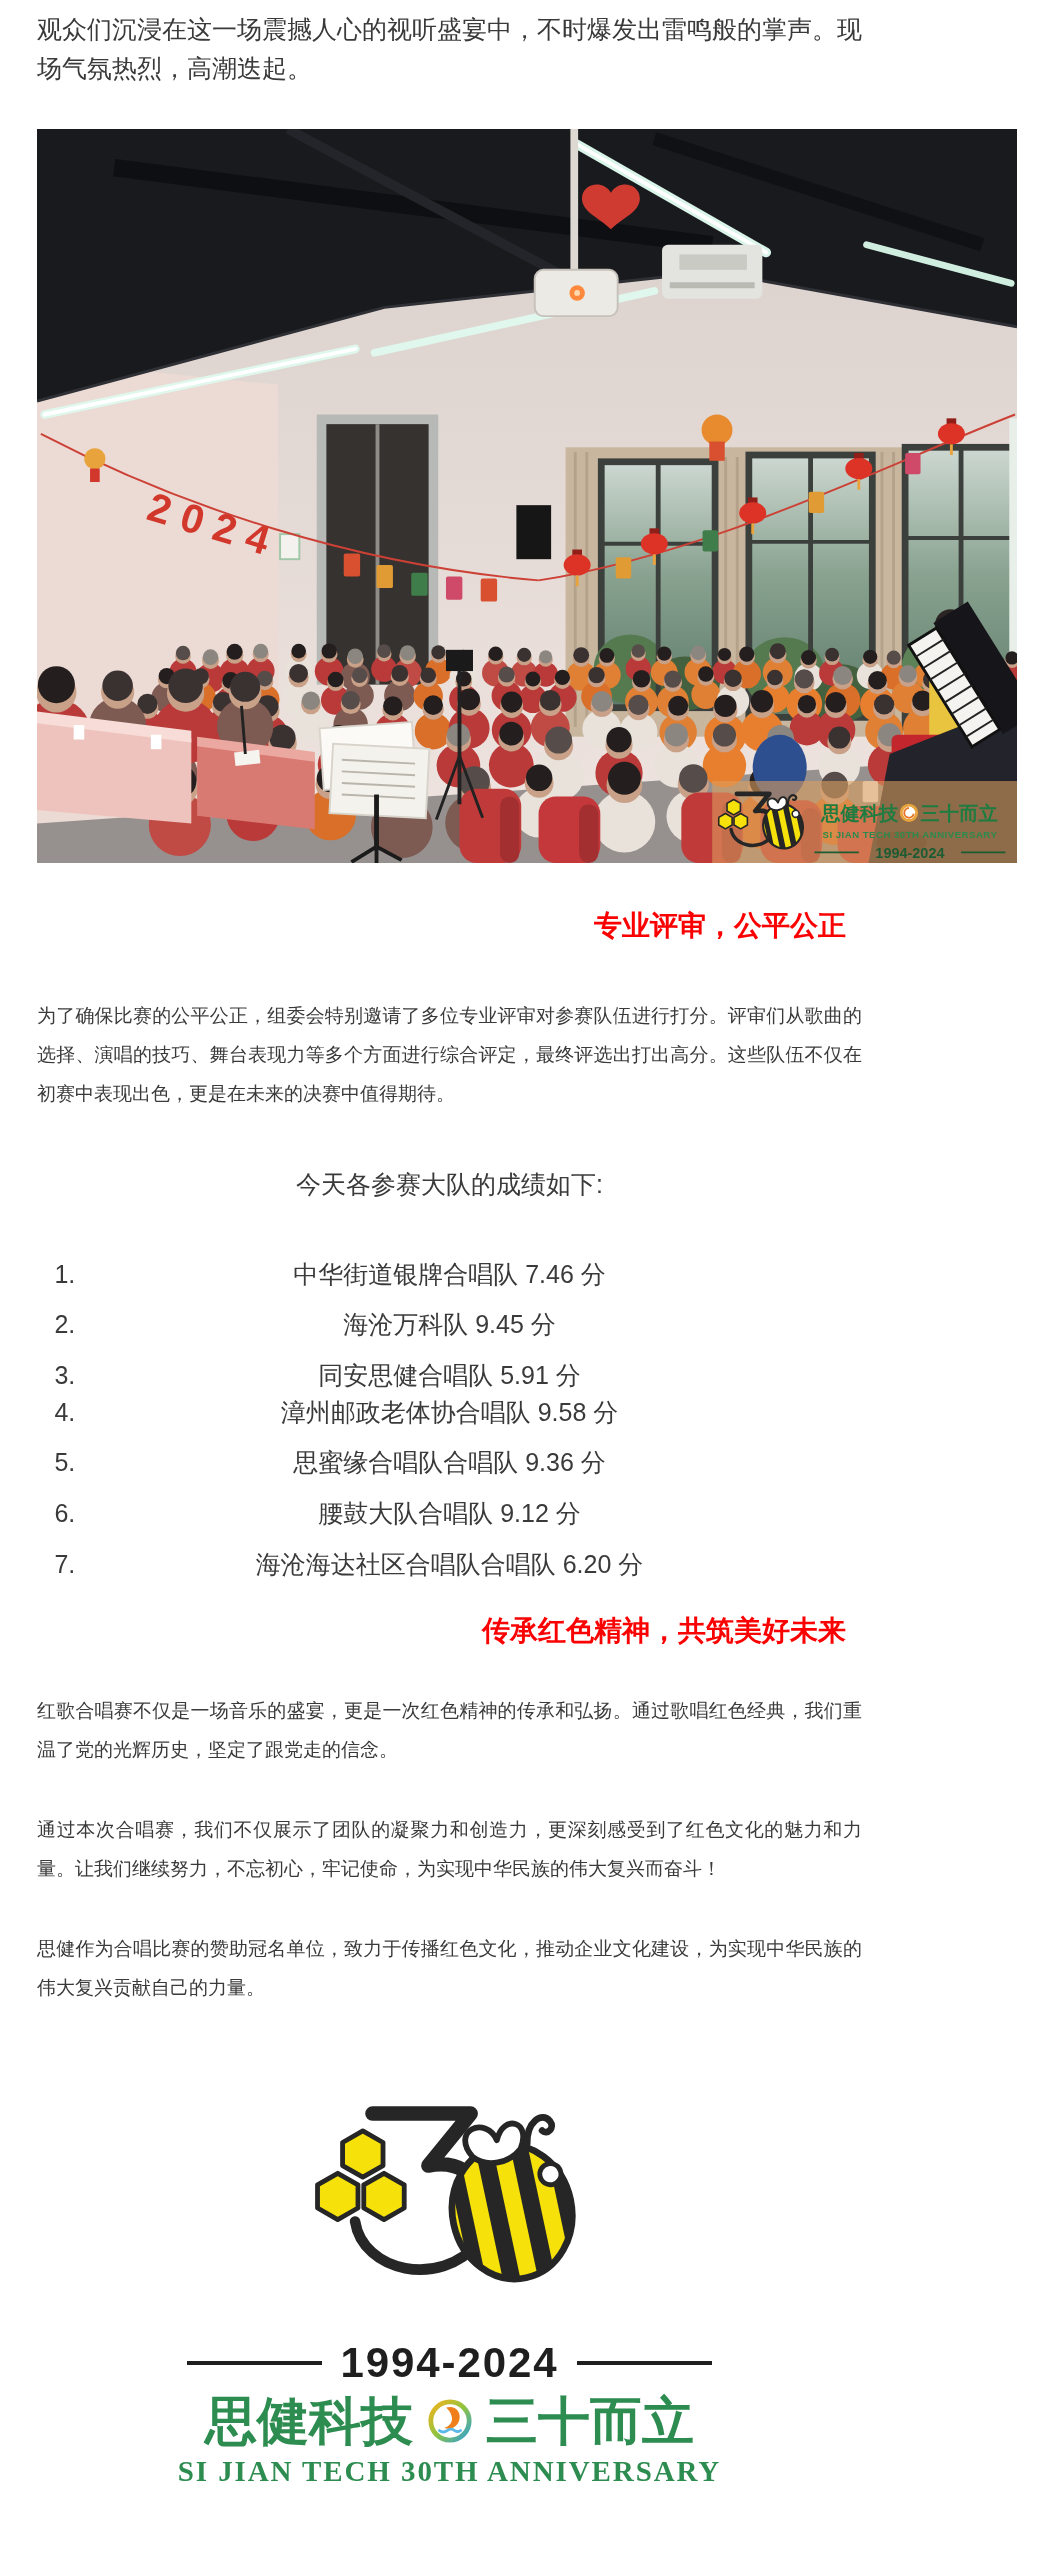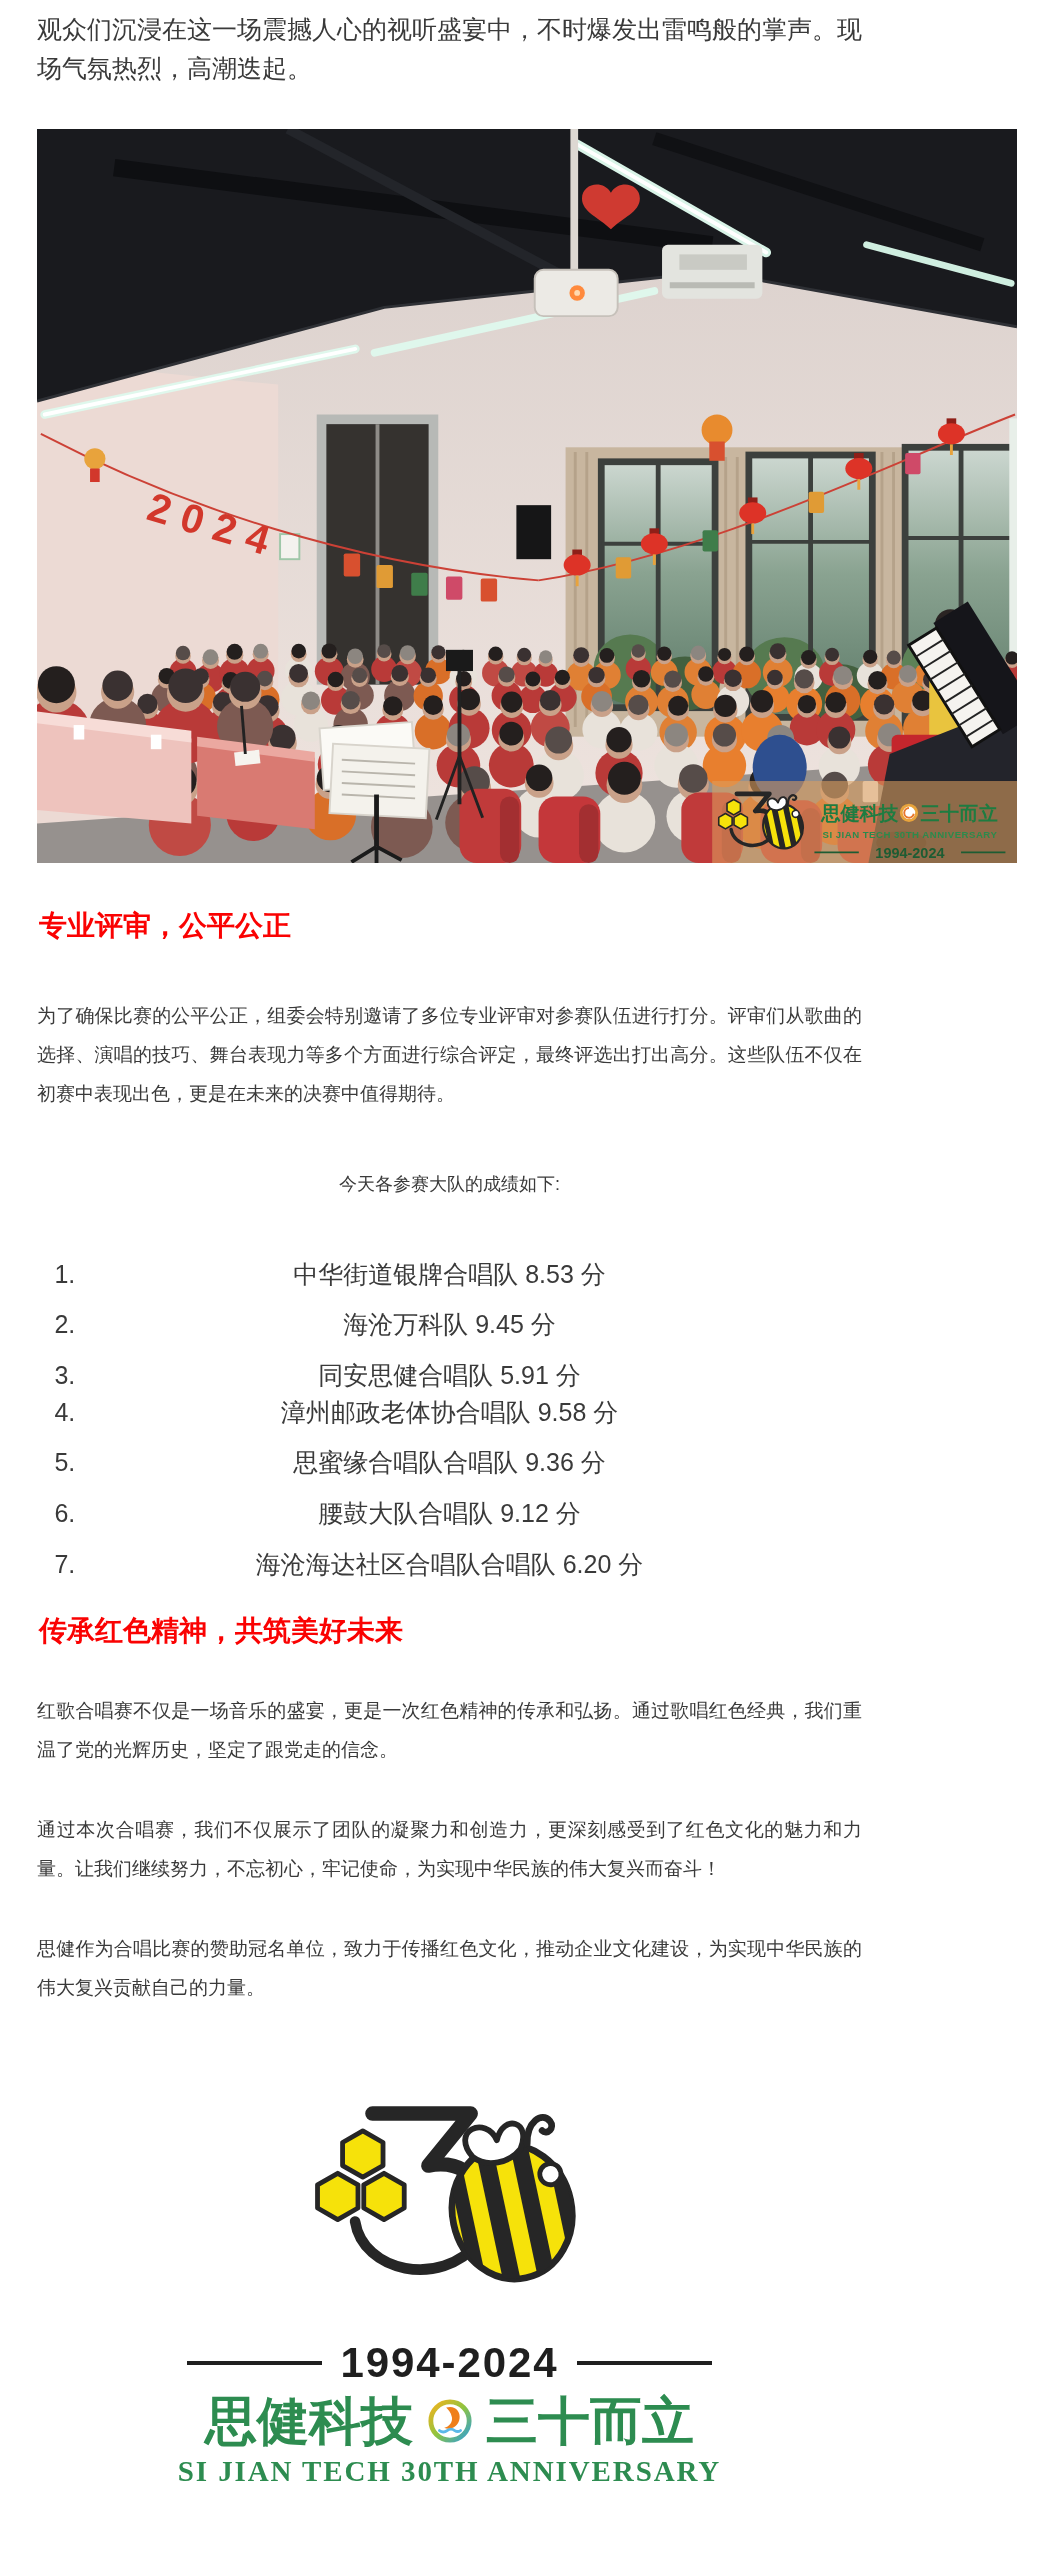--- a/index.html
+++ b/index.html
@@ -1,26 +1,26 @@
 <!DOCTYPE html>
 <html><head>
 <meta charset="utf-8">
 <style>
   html,body{margin:0;padding:0;background:#ffffff;}
   body{width:1053px;font-family:"Liberation Sans","DejaVu Sans",sans-serif;color:#3a3a3a;}
   .article{box-sizing:border-box;width:899px;min-height:2576px;padding:9.6px 37px 39px;}
   .lead{font-size:25px;line-height:39px;margin:0;text-align:justify;}
   .photo-wrap{margin-top:41px;width:980px;height:734px;overflow:hidden;background:#d8d2ce;}
   .photo-wrap svg{display:block;width:980px;height:734px;}
-  h2.red{color:#fa0202;font-size:28px;line-height:29px;font-weight:bold;text-align:left;margin:2px;}
+  h2.red{color:#fa0202;font-size:28px;line-height:29px;font-weight:bold;text-align:right;margin:16px;}
   #h-review{margin-top:48px;}
   #h-legacy{margin-top:32px;}
   .body-p{font-size:19px;line-height:39px;margin:0;text-align:justify;}
   #p-review{margin-top:56px;}
-  .center-line{margin-top:52px;font-size:18px;line-height:39px;text-align:center;}
+  .center-line{margin-top:52px;font-size:25px;line-height:39px;text-align:center;}
   ol.scores{margin:51px 0 0;padding:0;list-style:none;}
   ol.scores li{position:relative;font-size:25px;line-height:39px;text-align:center;margin:0 0 11.6px;}
   ol.scores li:nth-child(4){margin-top:-13.5px;}
   ol.scores .num{position:absolute;left:17.4px;top:0;color:#3a3a3a;}
   #p-red1{margin-top:46px;}
   #p-red2{margin-top:41px;}
   #p-red3{margin-top:41px;}
   .footer{text-align:center;}
   .bee-main{display:block;margin:91px auto 0;}
   .years-row{margin-top:48px;display:flex;align-items:center;justify-content:center;gap:19px;
@@ -629,21 +629,21 @@
         <line x1="958" y1="750" x2="1004" y2="750" stroke="#1d5c33" stroke-width="2"></line>
       </g>
     </svg>
   </div>
 
   <h2 class="red" id="h-review">专业评审，公平公正</h2>
   <p class="body-p" id="p-review">为了确保比赛的公平公正，组委会特别邀请了多位专业评审对参赛队伍进行打分。评审们从歌曲的选择、演唱的技巧、舞台表现力等多个方面进行综合评定，最终评选出打出高分。这些队伍不仅在初赛中表现出色，更是在未来的决赛中值得期待。</p>
   <p class="center-line">今天各参赛大队的成绩如下:</p>
 
   <ol class="scores">
-    <li><span class="num">1.</span><span>中华街道银牌合唱队 8.53 分</span></li>
+    <li><span class="num">1.</span><span>中华街道银牌合唱队 7.46 分</span></li>
     <li><span class="num">2.</span><span>海沧万科队 9.45 分</span></li>
     <li><span class="num">3.</span><span>同安思健合唱队 5.91 分</span></li>
     <li><span class="num">4.</span><span>漳州邮政老体协合唱队 9.58 分</span></li>
     <li><span class="num">5.</span><span>思蜜缘合唱队合唱队 9.36 分</span></li>
     <li><span class="num">6.</span><span>腰鼓大队合唱队 9.12 分</span></li>
     <li><span class="num">7.</span><span>海沧海达社区合唱队合唱队 6.20 分</span></li>
   </ol>
 
   <h2 class="red" id="h-legacy">传承红色精神，共筑美好未来</h2>
   <p class="body-p" id="p-red1">红歌合唱赛不仅是一场音乐的盛宴，更是一次红色精神的传承和弘扬。通过歌唱红色经典，我们重温了党的光辉历史，坚定了跟党走的信念。</p>

